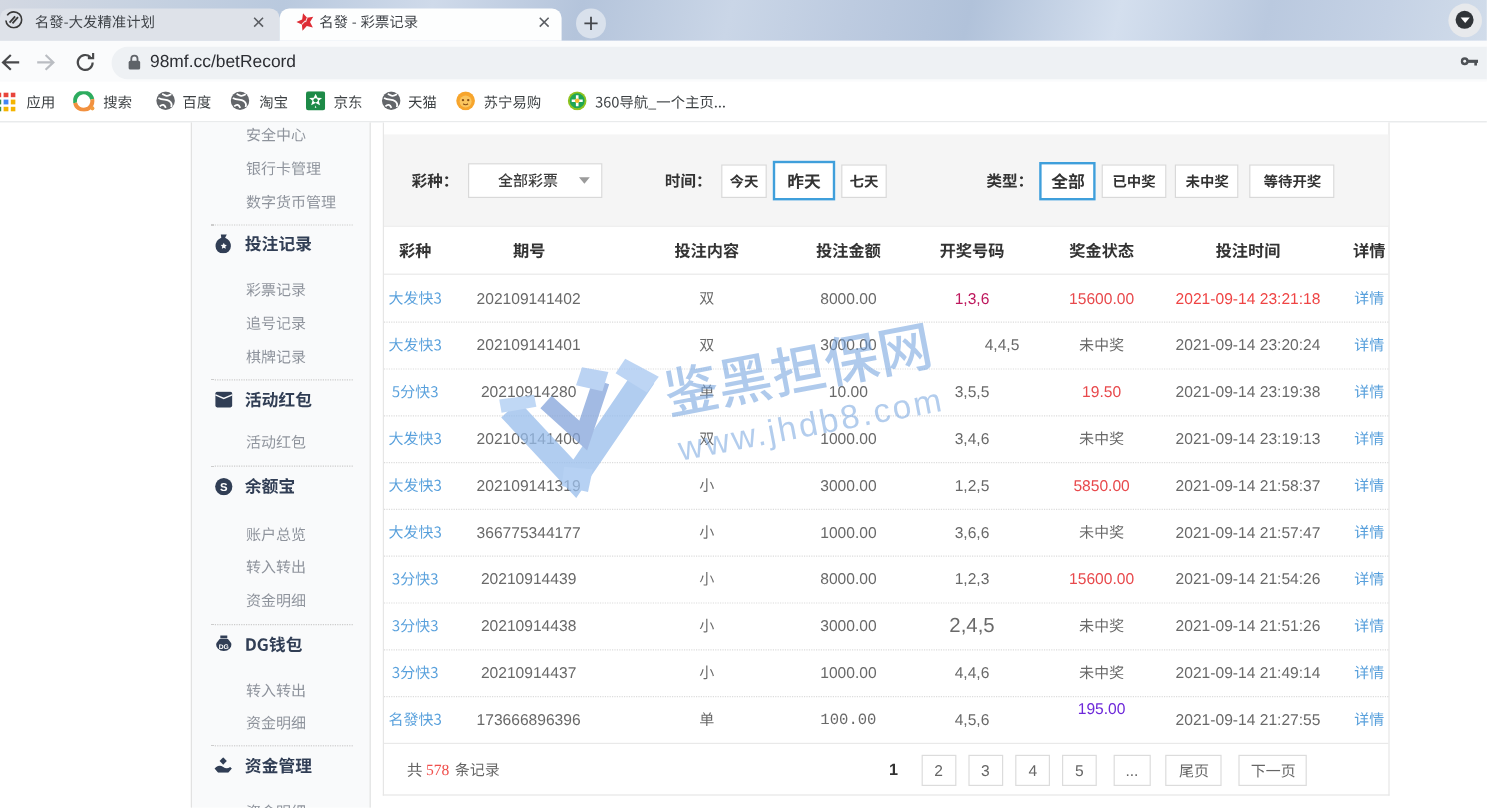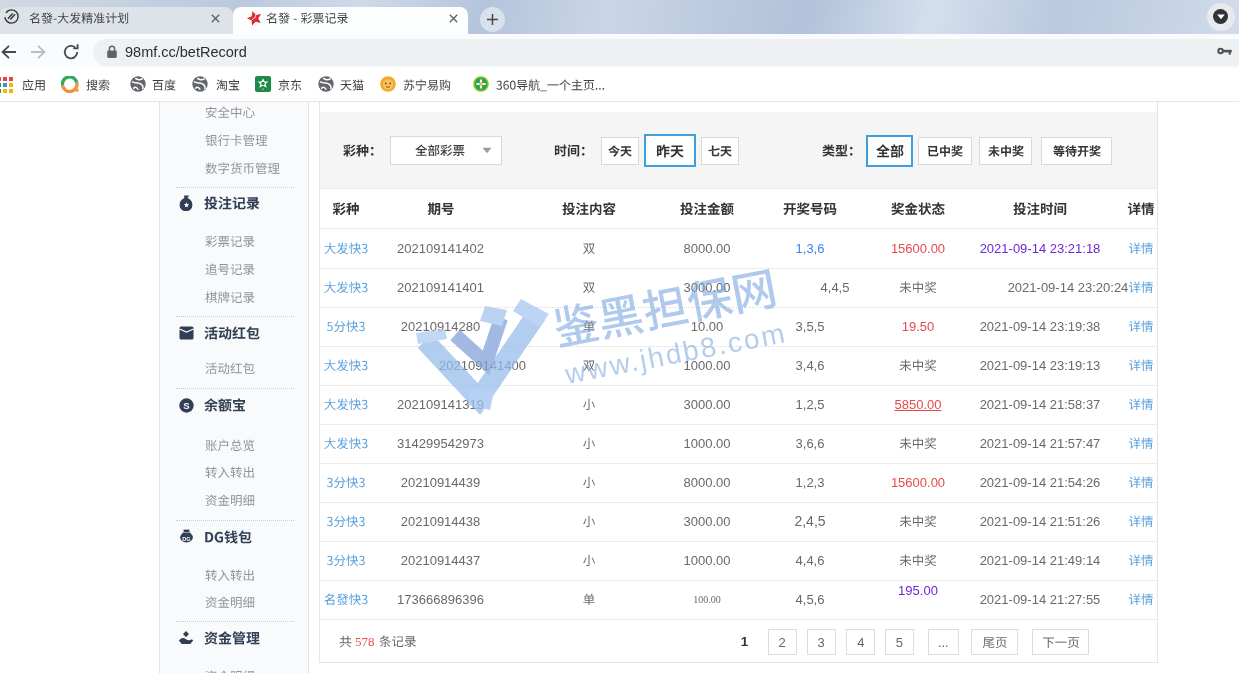--- a/index.html
+++ b/index.html
@@ -516,23 +516,23 @@
         <use href="#gr33" x="300"></use>
       </g>
     </svg>
     <div style="position:absolute;left:440.5px;top:241.5px;transform:translateX(-50%);font-family:'Liberation Sans',sans-serif;font-size:13px;line-height:13px;color:#696969;white-space:nowrap;">202109141402</div>
     <svg style="position:absolute;left:589.0px;top:241.8px;transform:translateX(-50%);overflow:visible;" width="12.5" height="12.5" viewBox="0 0 12.5 12.5">
       <g transform="translate(0,11.01) scale(0.1250,-0.1250)" fill="#696969">
         <use href="#gr53cc" x="0"></use>
       </g>
     </svg>
     <div style="position:absolute;left:707.0px;top:241.5px;transform:translateX(-50%);font-family:'Liberation Sans',sans-serif;font-size:13px;line-height:13px;color:#696969;white-space:nowrap;">8000.00</div>
-    <div style="position:absolute;left:810.0px;top:241.5px;transform:translateX(-50%);font-family:'Liberation Sans',sans-serif;font-size:13px;line-height:13px;color:#3b82f6;white-space:nowrap;">1,3,6</div>
+    <div style="position:absolute;left:810.0px;top:241.5px;transform:translateX(-50%);font-family:'Liberation Sans',sans-serif;font-size:13px;line-height:13px;color:#be185d;white-space:nowrap;">1,3,6</div>
     <div style="position:absolute;left:918.0px;top:241.5px;transform:translateX(-50%);font-family:'Liberation Sans',sans-serif;font-size:13px;line-height:13px;color:#e8494c;white-space:nowrap;">15600.00</div>
-    <div style="position:absolute;left:1040.0px;top:241.5px;transform:translateX(-50%);font-family:'Liberation Sans',sans-serif;font-size:13px;line-height:13px;color:#6d28d9;white-space:nowrap;">2021-09-14 23:21:18</div>
+    <div style="position:absolute;left:1040.0px;top:241.5px;transform:translateX(-50%);font-family:'Liberation Sans',sans-serif;font-size:13px;line-height:13px;color:#ef4444;white-space:nowrap;">2021-09-14 23:21:18</div>
     <svg style="position:absolute;left:1140.5px;top:241.8px;transform:translateX(-50%);overflow:visible;" width="25.0" height="12.5" viewBox="0 0 25.0 12.5">
       <g transform="translate(0,11.01) scale(0.1250,-0.1250)" fill="#58a0dc">
         <use href="#gr8be6" x="0"></use>
         <use href="#gr60c5" x="100"></use>
       </g>
     </svg>
     <div style="position:absolute;left:320px;top:267.5px;width:837px;height:1px;border-top:1px dotted #dcdcdc;"></div>
     <svg style="position:absolute;left:346.0px;top:280.8px;transform:translateX(-50%);overflow:visible;" width="44.5" height="12.5" viewBox="0 0 44.5 12.5">
       <g transform="translate(0,11.01) scale(0.1250,-0.1250)" fill="#58a0dc">
         <use href="#gr5927" x="0"></use>
@@ -549,21 +549,21 @@
     </svg>
     <div style="position:absolute;left:707.0px;top:280.5px;transform:translateX(-50%);font-family:'Liberation Sans',sans-serif;font-size:13px;line-height:13px;color:#696969;white-space:nowrap;">3000.00</div>
     <div style="position:absolute;left:810.0px;top:280.5px;transform:translateX(-50%);font-family:'Liberation Sans',sans-serif;font-size:13px;line-height:13px;color:#696969;white-space:nowrap;margin-left:25px;">4,4,5</div>
     <svg style="position:absolute;left:918.0px;top:280.8px;transform:translateX(-50%);overflow:visible;" width="37.5" height="12.5" viewBox="0 0 37.5 12.5">
       <g transform="translate(0,11.01) scale(0.1250,-0.1250)" fill="#696969">
         <use href="#gr672a" x="0"></use>
         <use href="#gr4e2d" x="100"></use>
         <use href="#gr5956" x="200"></use>
       </g>
     </svg>
-    <div style="position:absolute;left:1040.0px;top:280.5px;transform:translateX(-50%);font-family:'Liberation Sans',sans-serif;font-size:13px;line-height:13px;color:#696969;white-space:nowrap;margin-left:28px;">2021-09-14 23:20:24</div>
+    <div style="position:absolute;left:1040.0px;top:280.5px;transform:translateX(-50%);font-family:'Liberation Sans',sans-serif;font-size:13px;line-height:13px;color:#696969;white-space:nowrap;">2021-09-14 23:20:24</div>
     <svg style="position:absolute;left:1140.5px;top:280.8px;transform:translateX(-50%);overflow:visible;" width="25.0" height="12.5" viewBox="0 0 25.0 12.5">
       <g transform="translate(0,11.01) scale(0.1250,-0.1250)" fill="#58a0dc">
         <use href="#gr8be6" x="0"></use>
         <use href="#gr60c5" x="100"></use>
       </g>
     </svg>
     <div style="position:absolute;left:320px;top:306.5px;width:837px;height:1px;border-top:1px dotted #dcdcdc;"></div>
     <svg style="position:absolute;left:346.0px;top:319.8px;transform:translateX(-50%);overflow:visible;" width="39.0" height="12.5" viewBox="0 0 39.0 12.5">
       <g transform="translate(0,11.01) scale(0.1250,-0.1250)" fill="#58a0dc">
         <use href="#gr35" x="0"></use>
@@ -590,21 +590,21 @@
     </svg>
     <div style="position:absolute;left:320px;top:345.5px;width:837px;height:1px;border-top:1px dotted #dcdcdc;"></div>
     <svg style="position:absolute;left:346.0px;top:358.8px;transform:translateX(-50%);overflow:visible;" width="44.5" height="12.5" viewBox="0 0 44.5 12.5">
       <g transform="translate(0,11.01) scale(0.1250,-0.1250)" fill="#58a0dc">
         <use href="#gr5927" x="0"></use>
         <use href="#gr53d1" x="100"></use>
         <use href="#gr5feb" x="200"></use>
         <use href="#gr33" x="300"></use>
       </g>
     </svg>
-    <div style="position:absolute;left:440.5px;top:358.5px;transform:translateX(-50%);font-family:'Liberation Sans',sans-serif;font-size:13px;line-height:13px;color:#696969;white-space:nowrap;margin-left:42px;">202109141400</div>
+    <div style="position:absolute;left:440.5px;top:358.5px;transform:translateX(-50%);font-family:'Liberation Sans',sans-serif;font-size:13px;line-height:13px;color:#696969;white-space:nowrap;">202109141400</div>
     <svg style="position:absolute;left:589.0px;top:358.8px;transform:translateX(-50%);overflow:visible;" width="12.5" height="12.5" viewBox="0 0 12.5 12.5">
       <g transform="translate(0,11.01) scale(0.1250,-0.1250)" fill="#696969">
         <use href="#gr53cc" x="0"></use>
       </g>
     </svg>
     <div style="position:absolute;left:707.0px;top:358.5px;transform:translateX(-50%);font-family:'Liberation Sans',sans-serif;font-size:13px;line-height:13px;color:#696969;white-space:nowrap;">1000.00</div>
     <div style="position:absolute;left:810.0px;top:358.5px;transform:translateX(-50%);font-family:'Liberation Sans',sans-serif;font-size:13px;line-height:13px;color:#696969;white-space:nowrap;">3,4,6</div>
     <svg style="position:absolute;left:918.0px;top:358.8px;transform:translateX(-50%);overflow:visible;" width="37.5" height="12.5" viewBox="0 0 37.5 12.5">
       <g transform="translate(0,11.01) scale(0.1250,-0.1250)" fill="#696969">
         <use href="#gr672a" x="0"></use>
@@ -629,38 +629,38 @@
       </g>
     </svg>
     <div style="position:absolute;left:440.5px;top:397.5px;transform:translateX(-50%);font-family:'Liberation Sans',sans-serif;font-size:13px;line-height:13px;color:#696969;white-space:nowrap;">202109141319</div>
     <svg style="position:absolute;left:589.0px;top:397.8px;transform:translateX(-50%);overflow:visible;" width="12.5" height="12.5" viewBox="0 0 12.5 12.5">
       <g transform="translate(0,11.01) scale(0.1250,-0.1250)" fill="#696969">
         <use href="#gr5c0f" x="0"></use>
       </g>
     </svg>
     <div style="position:absolute;left:707.0px;top:397.5px;transform:translateX(-50%);font-family:'Liberation Sans',sans-serif;font-size:13px;line-height:13px;color:#696969;white-space:nowrap;">3000.00</div>
     <div style="position:absolute;left:810.0px;top:397.5px;transform:translateX(-50%);font-family:'Liberation Sans',sans-serif;font-size:13px;line-height:13px;color:#696969;white-space:nowrap;">1,2,5</div>
-    <div style="position:absolute;left:918.0px;top:397.5px;transform:translateX(-50%);font-family:'Liberation Sans',sans-serif;font-size:13px;line-height:13px;color:#e8494c;white-space:nowrap;text-decoration:underline;">5850.00</div>
+    <div style="position:absolute;left:918.0px;top:397.5px;transform:translateX(-50%);font-family:'Liberation Sans',sans-serif;font-size:13px;line-height:13px;color:#e8494c;white-space:nowrap;">5850.00</div>
     <div style="position:absolute;left:1040.0px;top:397.5px;transform:translateX(-50%);font-family:'Liberation Sans',sans-serif;font-size:13px;line-height:13px;color:#696969;white-space:nowrap;">2021-09-14 21:58:37</div>
     <svg style="position:absolute;left:1140.5px;top:397.8px;transform:translateX(-50%);overflow:visible;" width="25.0" height="12.5" viewBox="0 0 25.0 12.5">
       <g transform="translate(0,11.01) scale(0.1250,-0.1250)" fill="#58a0dc">
         <use href="#gr8be6" x="0"></use>
         <use href="#gr60c5" x="100"></use>
       </g>
     </svg>
     <div style="position:absolute;left:320px;top:423.5px;width:837px;height:1px;border-top:1px dotted #dcdcdc;"></div>
     <svg style="position:absolute;left:346.0px;top:436.8px;transform:translateX(-50%);overflow:visible;" width="44.5" height="12.5" viewBox="0 0 44.5 12.5">
       <g transform="translate(0,11.01) scale(0.1250,-0.1250)" fill="#58a0dc">
         <use href="#gr5927" x="0"></use>
         <use href="#gr53d1" x="100"></use>
         <use href="#gr5feb" x="200"></use>
         <use href="#gr33" x="300"></use>
       </g>
     </svg>
-    <div style="position:absolute;left:440.5px;top:436.5px;transform:translateX(-50%);font-family:'Liberation Sans',sans-serif;font-size:13px;line-height:13px;color:#696969;white-space:nowrap;">314299542973</div>
+    <div style="position:absolute;left:440.5px;top:436.5px;transform:translateX(-50%);font-family:'Liberation Sans',sans-serif;font-size:13px;line-height:13px;color:#696969;white-space:nowrap;">366775344177</div>
     <svg style="position:absolute;left:589.0px;top:436.8px;transform:translateX(-50%);overflow:visible;" width="12.5" height="12.5" viewBox="0 0 12.5 12.5">
       <g transform="translate(0,11.01) scale(0.1250,-0.1250)" fill="#696969">
         <use href="#gr5c0f" x="0"></use>
       </g>
     </svg>
     <div style="position:absolute;left:707.0px;top:436.5px;transform:translateX(-50%);font-family:'Liberation Sans',sans-serif;font-size:13px;line-height:13px;color:#696969;white-space:nowrap;">1000.00</div>
     <div style="position:absolute;left:810.0px;top:436.5px;transform:translateX(-50%);font-family:'Liberation Sans',sans-serif;font-size:13px;line-height:13px;color:#696969;white-space:nowrap;">3,6,6</div>
     <svg style="position:absolute;left:918.0px;top:436.8px;transform:translateX(-50%);overflow:visible;" width="37.5" height="12.5" viewBox="0 0 37.5 12.5">
       <g transform="translate(0,11.01) scale(0.1250,-0.1250)" fill="#696969">
         <use href="#gr672a" x="0"></use>
@@ -709,21 +709,21 @@
         <use href="#gr33" x="256"></use>
       </g>
     </svg>
     <div style="position:absolute;left:440.5px;top:514.5px;transform:translateX(-50%);font-family:'Liberation Sans',sans-serif;font-size:13px;line-height:13px;color:#696969;white-space:nowrap;">20210914438</div>
     <svg style="position:absolute;left:589.0px;top:514.8px;transform:translateX(-50%);overflow:visible;" width="12.5" height="12.5" viewBox="0 0 12.5 12.5">
       <g transform="translate(0,11.01) scale(0.1250,-0.1250)" fill="#696969">
         <use href="#gr5c0f" x="0"></use>
       </g>
     </svg>
     <div style="position:absolute;left:707.0px;top:514.5px;transform:translateX(-50%);font-family:'Liberation Sans',sans-serif;font-size:13px;line-height:13px;color:#696969;white-space:nowrap;">3000.00</div>
-    <div style="position:absolute;left:810.0px;top:514.5px;transform:translateX(-50%);font-family:'Liberation Sans',sans-serif;font-size:14px;line-height:13px;color:#696969;white-space:nowrap;">2,4,5</div>
+    <div style="position:absolute;left:810.0px;top:514.5px;transform:translateX(-50%);font-family:'Liberation Sans',sans-serif;font-size:17px;line-height:13px;color:#696969;white-space:nowrap;">2,4,5</div>
     <svg style="position:absolute;left:918.0px;top:514.8px;transform:translateX(-50%);overflow:visible;" width="37.5" height="12.5" viewBox="0 0 37.5 12.5">
       <g transform="translate(0,11.01) scale(0.1250,-0.1250)" fill="#696969">
         <use href="#gr672a" x="0"></use>
         <use href="#gr4e2d" x="100"></use>
         <use href="#gr5956" x="200"></use>
       </g>
     </svg>
     <div style="position:absolute;left:1040.0px;top:514.5px;transform:translateX(-50%);font-family:'Liberation Sans',sans-serif;font-size:13px;line-height:13px;color:#696969;white-space:nowrap;">2021-09-14 21:51:26</div>
     <svg style="position:absolute;left:1140.5px;top:514.8px;transform:translateX(-50%);overflow:visible;" width="25.0" height="12.5" viewBox="0 0 25.0 12.5">
       <g transform="translate(0,11.01) scale(0.1250,-0.1250)" fill="#58a0dc">
@@ -770,21 +770,21 @@
         <use href="#gr5feb" x="200"></use>
         <use href="#gr33" x="300"></use>
       </g>
     </svg>
     <div style="position:absolute;left:440.5px;top:592.5px;transform:translateX(-50%);font-family:'Liberation Sans',sans-serif;font-size:13px;line-height:13px;color:#696969;white-space:nowrap;">173666896396</div>
     <svg style="position:absolute;left:589.0px;top:592.8px;transform:translateX(-50%);overflow:visible;" width="12.5" height="12.5" viewBox="0 0 12.5 12.5">
       <g transform="translate(0,11.01) scale(0.1250,-0.1250)" fill="#696969">
         <use href="#gr5355" x="0"></use>
       </g>
     </svg>
-    <div style="position:absolute;left:707.0px;top:592.5px;transform:translateX(-50%);font-family:Liberation Serif, serif;font-size:10px;line-height:13px;color:#696969;white-space:nowrap;">100.00</div>
+    <div style="position:absolute;left:707.0px;top:592.5px;transform:translateX(-50%);font-family:Liberation Mono, monospace;font-size:13px;line-height:13px;color:#696969;white-space:nowrap;">100.00</div>
     <div style="position:absolute;left:810.0px;top:592.5px;transform:translateX(-50%);font-family:'Liberation Sans',sans-serif;font-size:13px;line-height:13px;color:#696969;white-space:nowrap;">4,5,6</div>
     <div style="position:absolute;left:918.0px;top:584px;transform:translateX(-50%);font-family:'Liberation Sans',sans-serif;font-size:13px;line-height:13px;color:#6d28d9;white-space:nowrap;">195.00</div>
     <div style="position:absolute;left:1040.0px;top:592.5px;transform:translateX(-50%);font-family:'Liberation Sans',sans-serif;font-size:13px;line-height:13px;color:#696969;white-space:nowrap;">2021-09-14 21:27:55</div>
     <svg style="position:absolute;left:1140.5px;top:592.8px;transform:translateX(-50%);overflow:visible;" width="25.0" height="12.5" viewBox="0 0 25.0 12.5">
       <g transform="translate(0,11.01) scale(0.1250,-0.1250)" fill="#58a0dc">
         <use href="#gr8be6" x="0"></use>
         <use href="#gr60c5" x="100"></use>
       </g>
     </svg>
     <div style="position:absolute;left:320px;top:618.5px;width:837px;height:1px;background:#e9e9e9;"></div>

